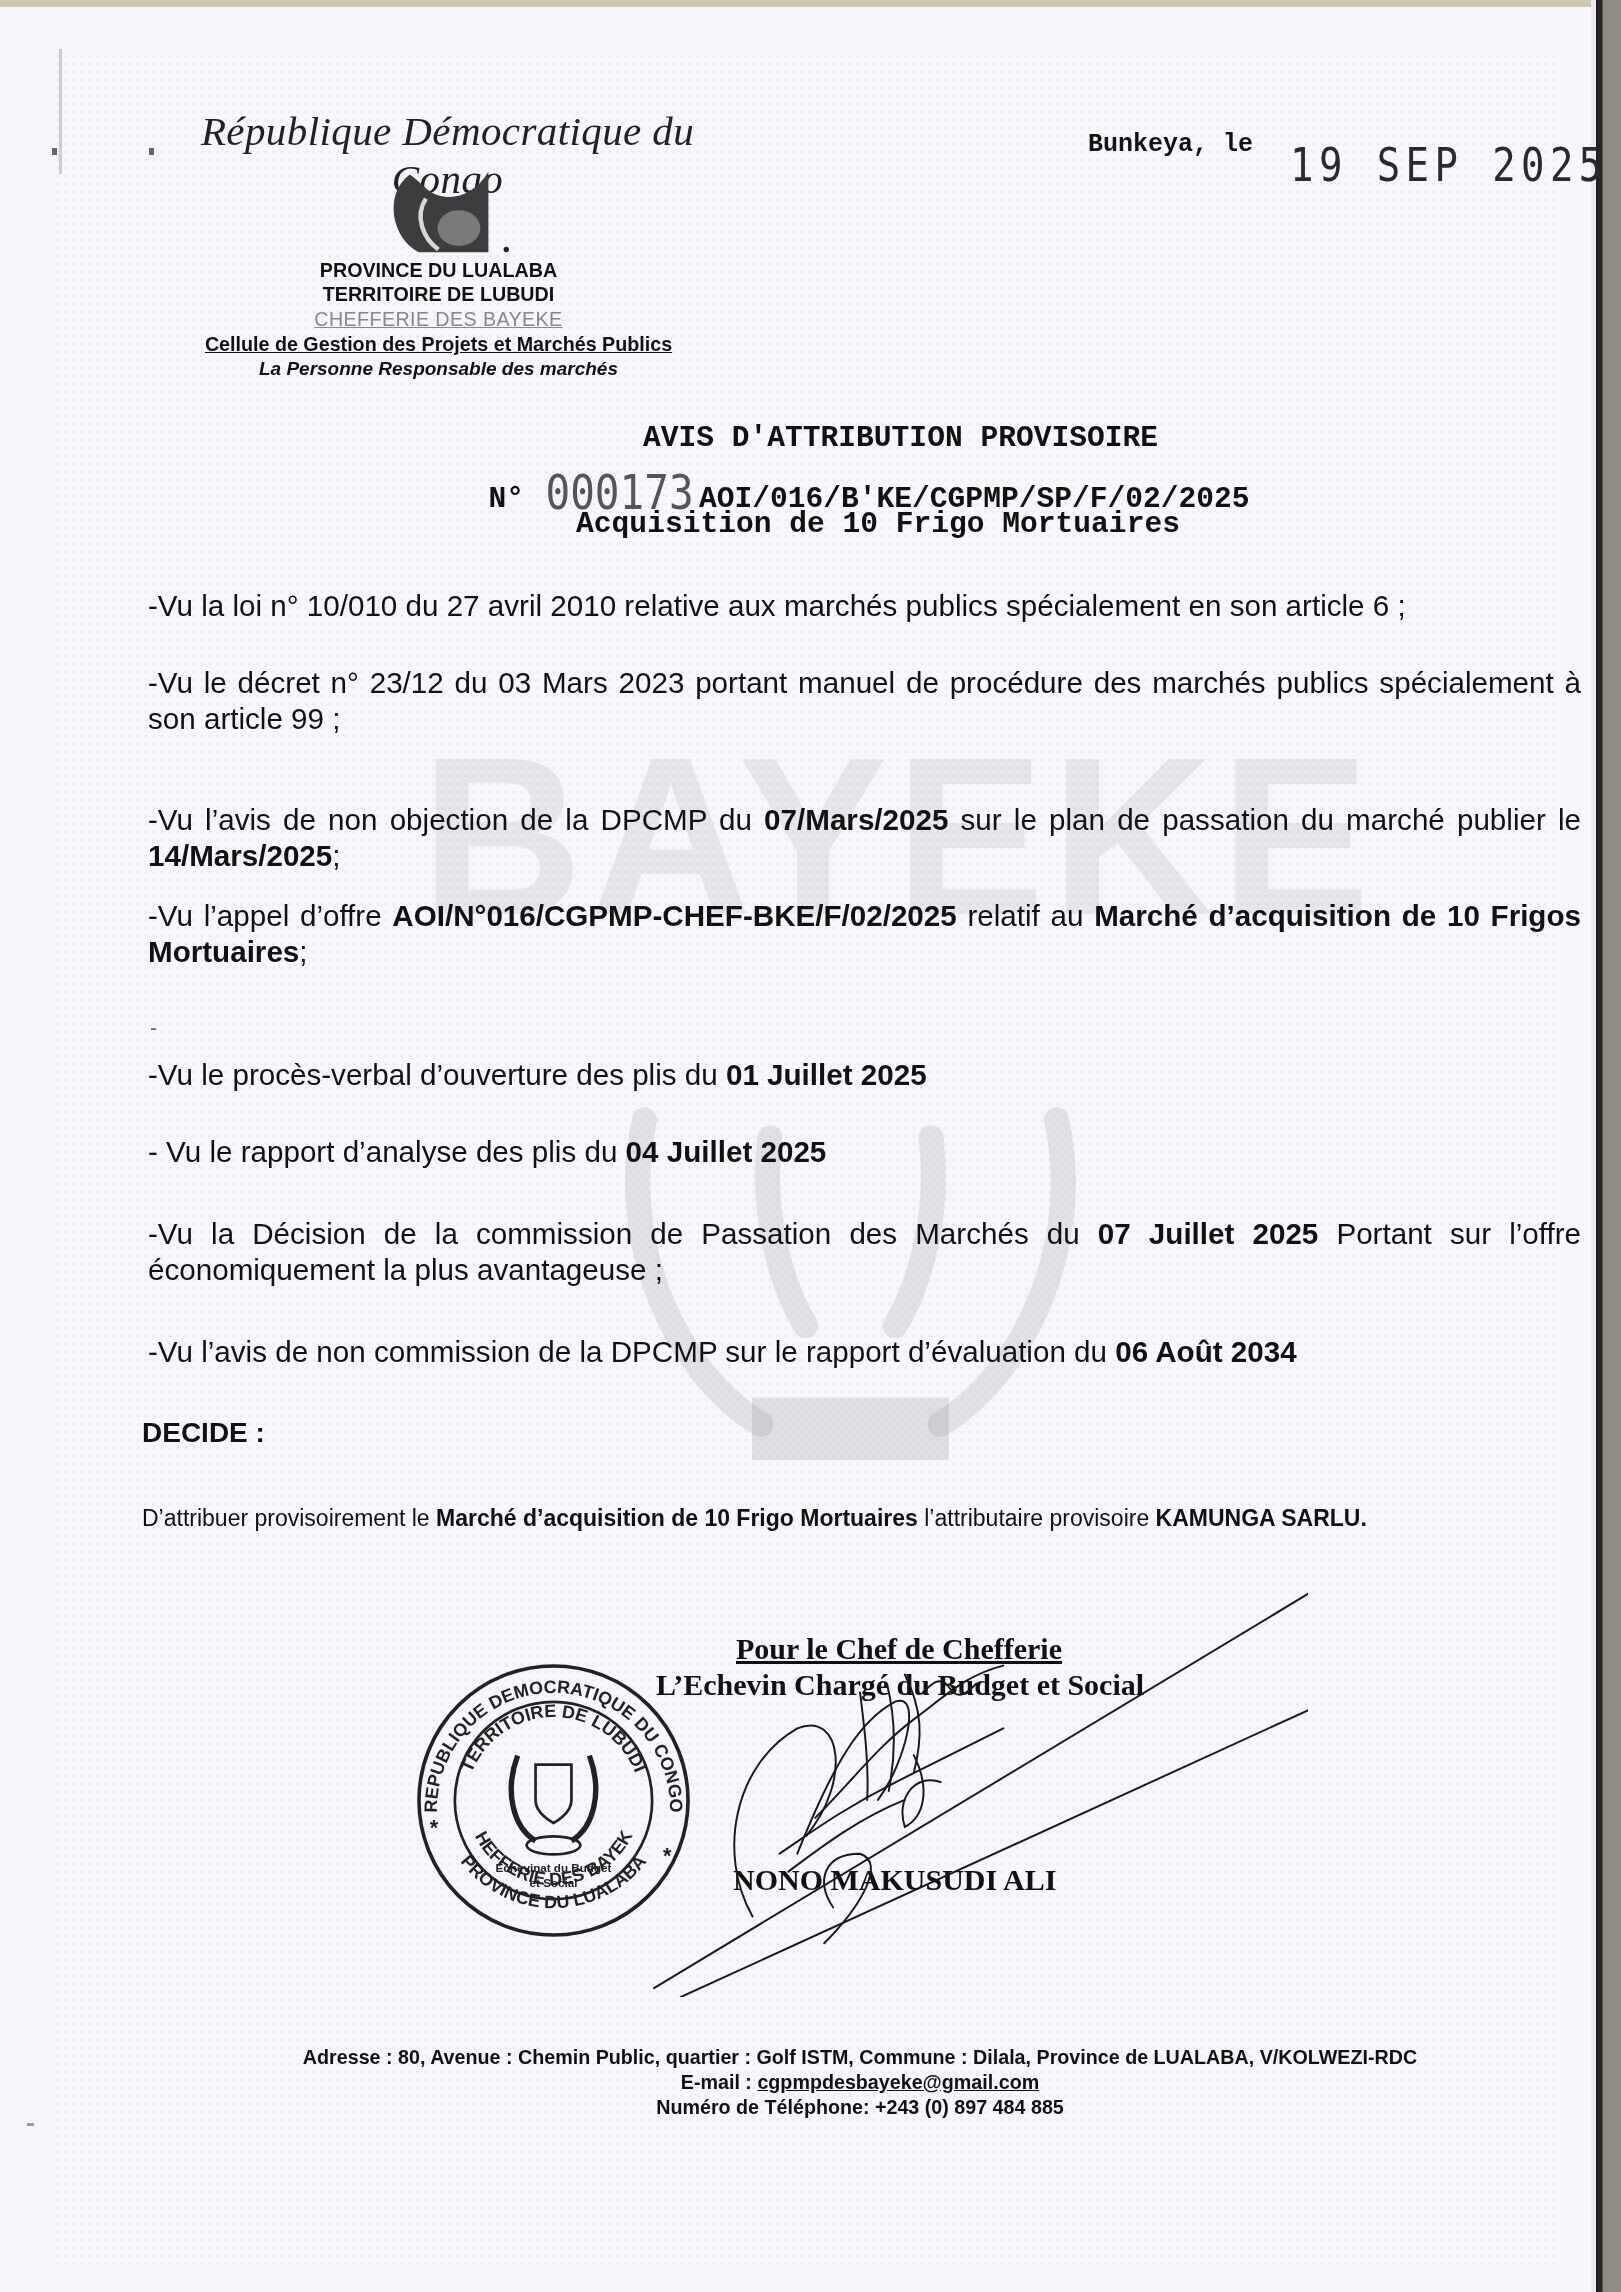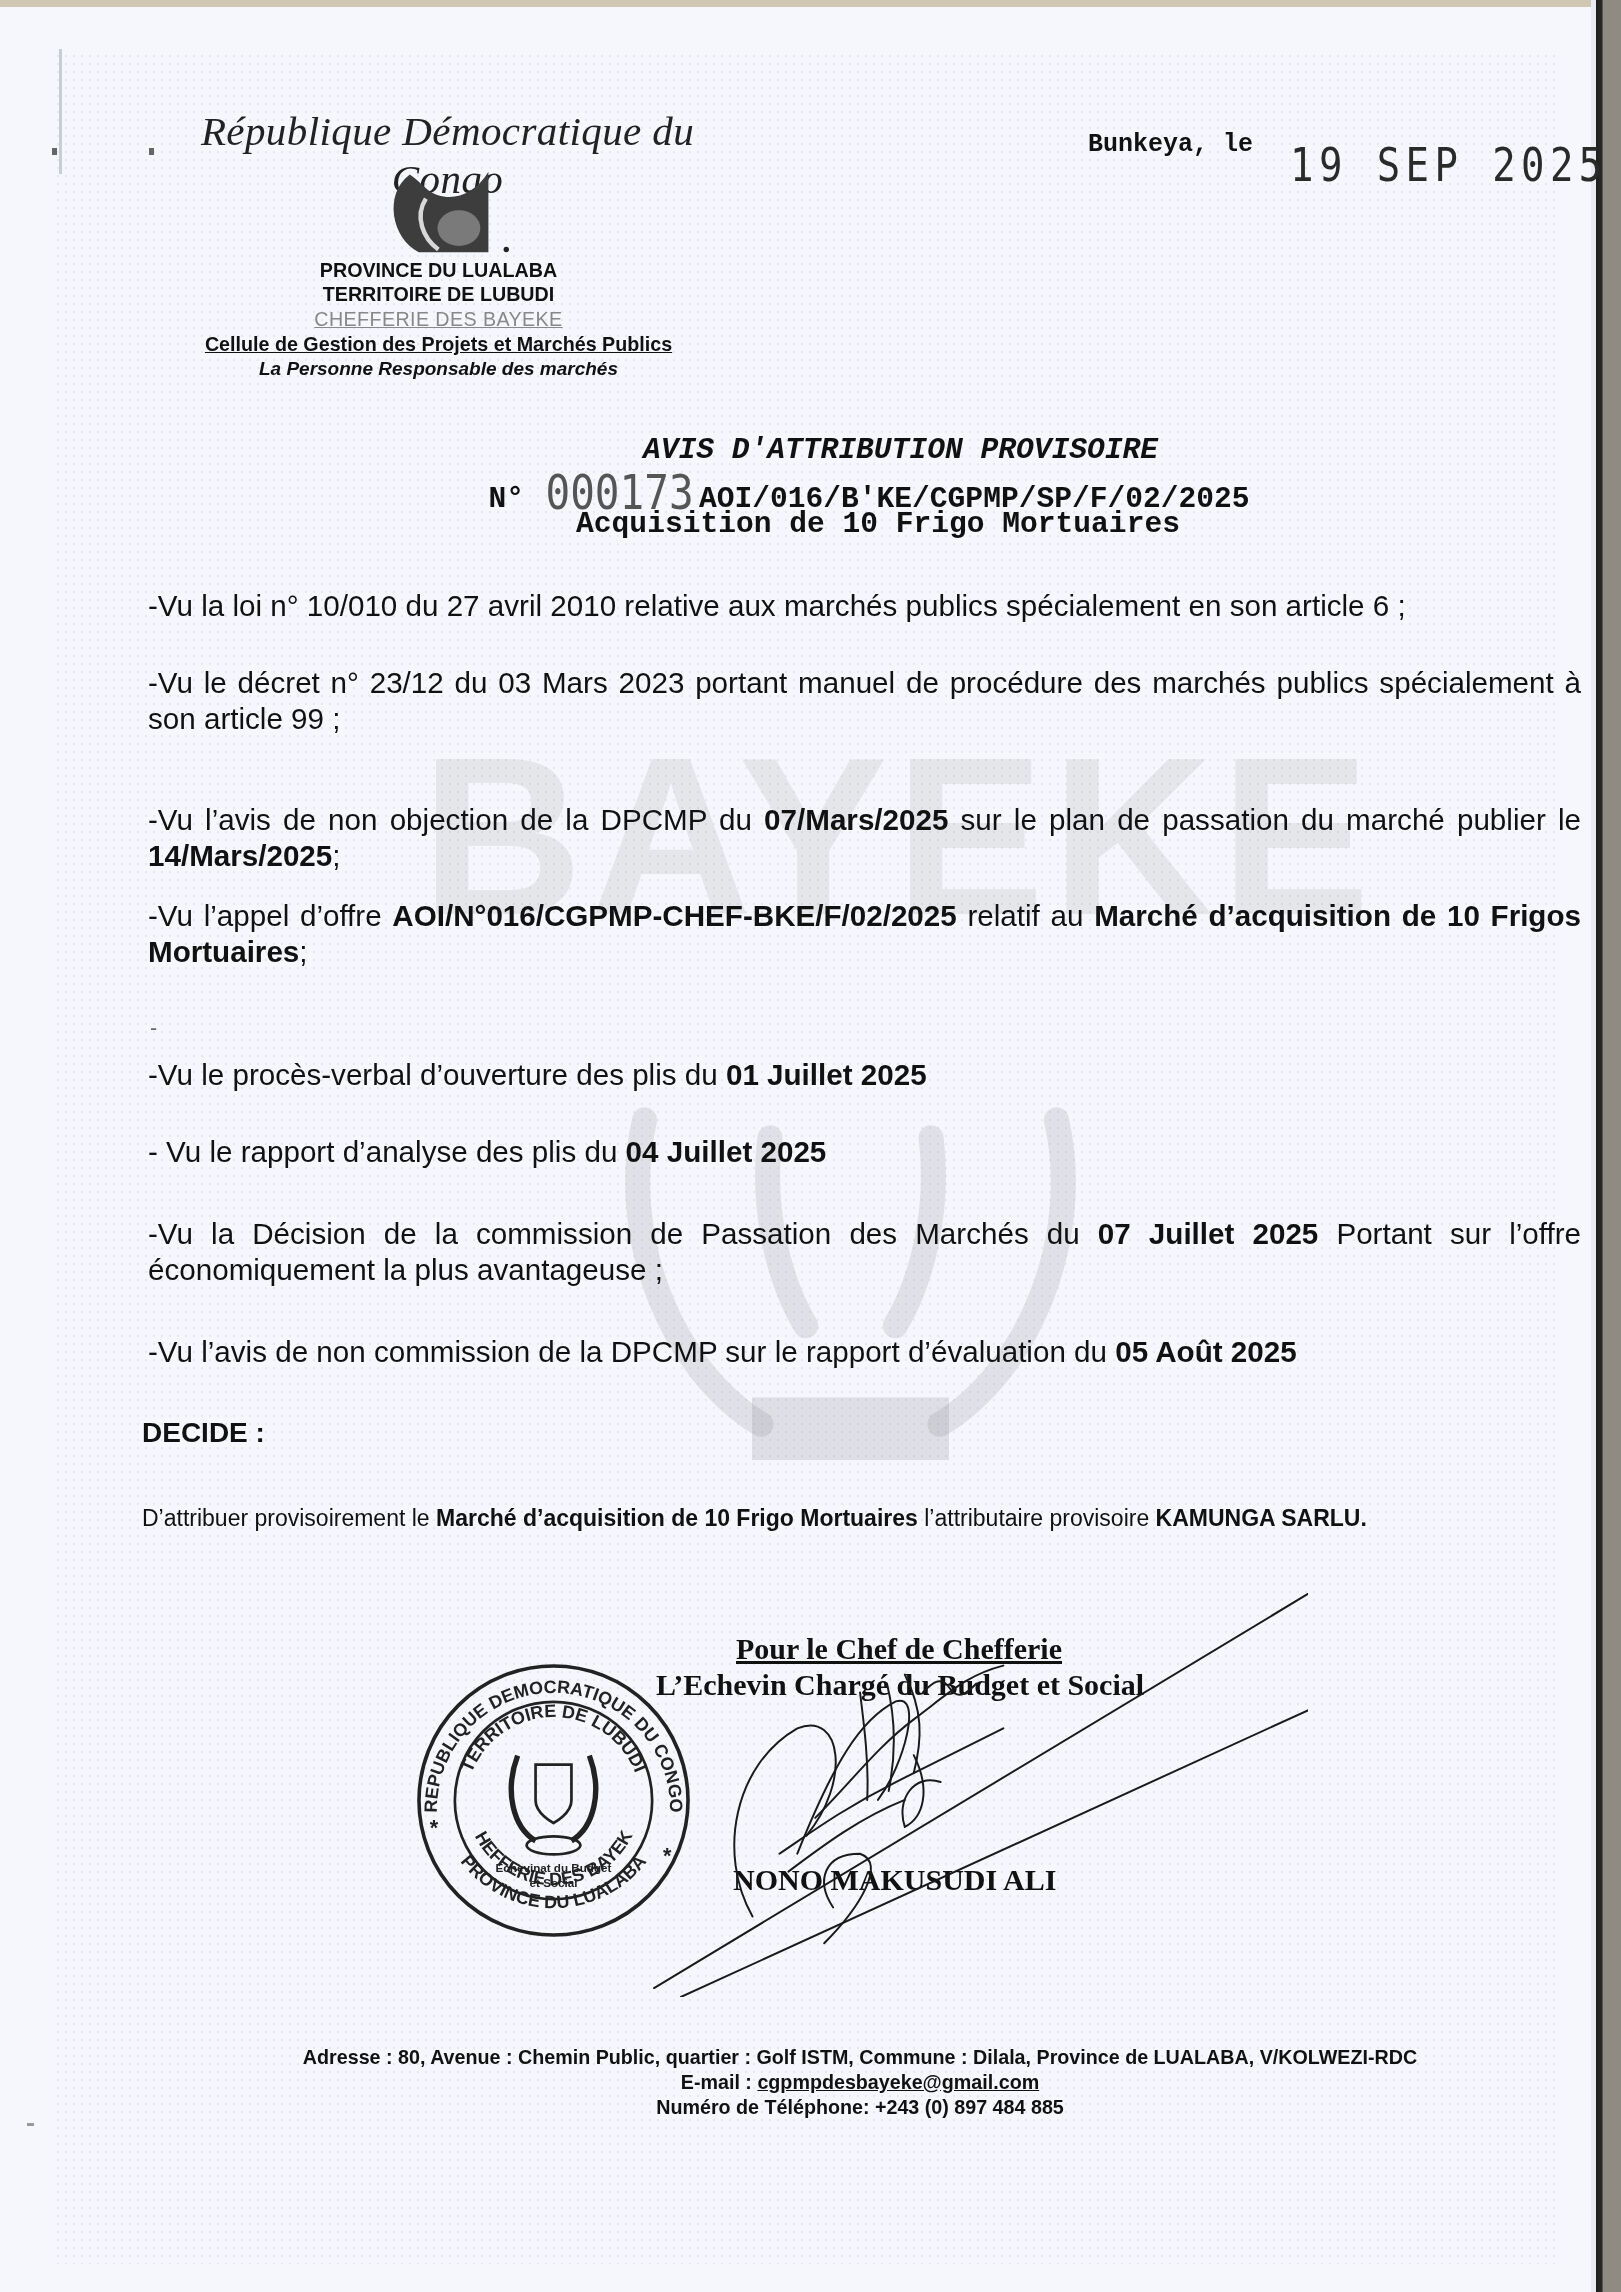--- a/index.html
+++ b/index.html
@@ -45,21 +45,21 @@
     .territoire { top: 283px; font-weight: bold; font-size: 19.7px; }
     .chefferie { top: 308px; font-size: 19.7px; color: #888; text-decoration: underline; letter-spacing: 0.4px; }
     .cellule { top: 333px; font-weight: bold; font-size: 19.7px; text-decoration: underline; }
     .personne { top: 358px; font-weight: bold; font-style: italic; font-size: 19px; }
 
     .date-line { position: absolute; left: 1088px; top: 130px; font-family: "Liberation Mono", monospace; font-weight: bold; font-size: 25px; }
     .date-stamp { position: absolute; left: 1290px; top: 142px; font-family: "DejaVu Sans Mono", monospace; font-size: 39px; color: #2a2a2a; letter-spacing: 5.4px; transform: scaleY(1.2); }
 
     
     .title { position: absolute; left: 421px; width: 896px; text-align: center; font-family: "Liberation Mono", monospace; font-weight: bold; font-size: 29.6px; }
-    .t1 { top: 433px; padding-left: 63px; box-sizing: border-box; font-style: italic; }
+    .t1 { top: 421px; padding-left: 63px; box-sizing: border-box; }
     .t2 { top: 469px; }
     .t3 { top: 507px; padding-left: 18px; box-sizing: border-box; }
     .t2 .num-prefix { font-family: "Liberation Mono", monospace; }
     .t2 .num-stamp { font-family: "DejaVu Sans Mono", monospace; font-weight: normal; font-size: 41px; color: #555; margin: 0 5.4px 0 21.5px; display: inline-block; transform: scaleY(1.15); }
 
     
     .para { position: absolute; left: 148px; width: 1433px; font-size: 29.6px; line-height: 36px; text-align: justify; }
     .para b { font-weight: bold; }
     .stray-dash { position: absolute; left: 150px; top: 1016px; font-size: 21.5px; color: #666; }
     .decide { position: absolute; left: 142px; top: 1417px; font-weight: bold; font-size: 28px; }
@@ -127,21 +127,21 @@
 <div class="title t3">Acquisition de 10 Frigo Mortuaires</div>
 
 <div class="para" style="top:588px;"><span>-Vu la loi n° 10/010 du 27 avril 2010 relative aux marchés publics spécialement en son article 6 ;</span></div>
 <div class="para" style="top:665px;"><span>-Vu le décret n° 23/12 du 03 Mars 2023 portant manuel de procédure des marchés publics spécialement à son article 99 ;</span></div>
 <div class="para" style="top:782px;margin-top:20px;"><span>-Vu l’avis de non objection de la DPCMP du </span><b>07/Mars/2025</b><span> sur le plan de passation du marché publier le </span><b>14/Mars/2025</b><span>;</span></div>
 <div class="para" style="top:898px;"><span>-Vu l’appel d’offre </span><b>AOI/N°016/CGPMP-CHEF-BKE/F/02/2025</b><span> relatif au </span><b>Marché d’acquisition de 10 Frigos Mortuaires</b><span>;</span></div>
 <div class="stray-dash">-</div>
 <div class="para" style="top:1057px;"><span>-Vu le procès-verbal d’ouverture des plis du </span><b>01 Juillet 2025</b></div>
 <div class="para" style="top:1134px;"><span>- Vu le rapport d’analyse des plis du </span><b>04 Juillet 2025</b></div>
 <div class="para" style="top:1216px;"><span>-Vu la Décision de la commission de Passation des Marchés du </span><b>07 Juillet 2025</b><span> Portant sur l’offre économiquement la plus avantageuse ;</span></div>
-<div class="para" style="top:1334px;"><span>-Vu l’avis de non commission de la DPCMP sur le rapport d’évaluation du </span><b>05 Août 2025</b></div>
+<div class="para" style="top:1334px;"><span>-Vu l’avis de non commission de la DPCMP sur le rapport d’évaluation du </span><b>06 Août 2034</b></div>
 
 <div class="decide">DECIDE :</div>
 <div class="decision" id="decision"><span>D’attribuer provisoirement le </span><b>Marché d’acquisition de 10 Frigo Mortuaires</b><span> l’attributaire provisoire </span><b>KAMUNGA SARLU.</b></div>
 
 <div class="sig-title">Pour le Chef de Chefferie</div>
 <div class="sig-role">L’Echevin Chargé du Budget et Social</div>
 <div class="sig-name">NONO MAKUSUDI ALI</div>
 
 <svg class="stamp" viewBox="0 0 320 320">
   <defs>

